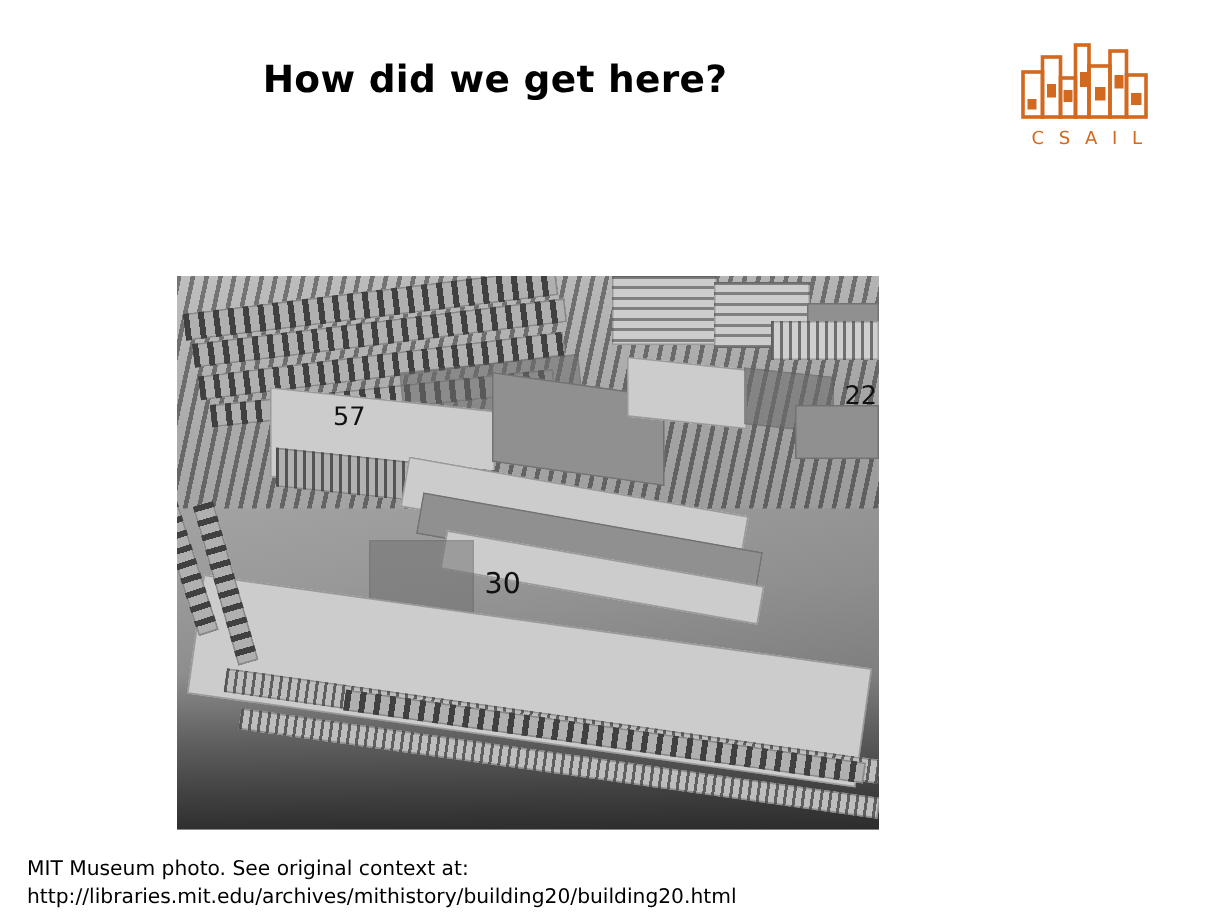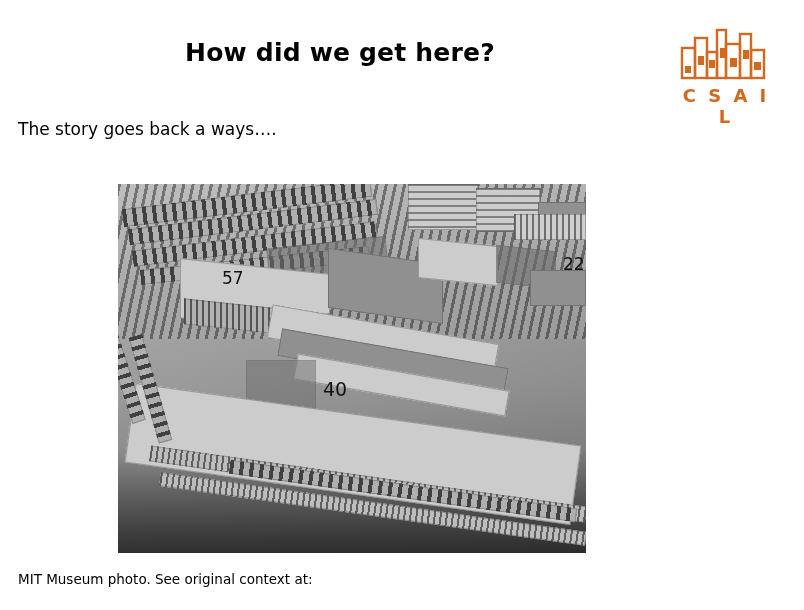--- a/index.html
+++ b/index.html
@@ -25,42 +25,41 @@
   .slide-title {
     position: absolute;
     left: 0;
     top: 38px;
     width: 660px;
     text-align: center;
     font-size: 25px;
     font-weight: bold;
     color: #000000;
     letter-spacing: 0.2px;
-    margin-left: 10px;
   }
 
   
   .logo {
     position: absolute;
     right: 28px;
     top: 22px;
     width: 100px;
     height: 85px;
   }
   .logo svg {
     display: block;
   }
   .logo-text {
     position: absolute;
     left: 0;
     top: 63px;
     width: 100%;
     text-align: center;
-    font-size: 18px;
-    font-weight: bold;
+    font-size: 12px;
+    font-weight: normal;
     letter-spacing: 3px;
     color: #d2691e;
   }
 
   
   .body-line {
     position: absolute;
     left: 18px;
     top: 119px;
     font-size: 17px;
@@ -158,21 +157,20 @@
         <rect x="44" y="26" width="5" height="10"></rect>
         <rect x="54" y="36" width="7" height="9"></rect>
         <rect x="67" y="28" width="6" height="9"></rect>
         <rect x="78" y="40" width="7" height="8"></rect>
         <rect x="9" y="44" width="6" height="7"></rect>
       </g>
     </svg>
     <div class="logo-text">C S A I L</div>
   </div>
 
-  <div class="body-line">The story goes back a ways….</div>
 
   <div class="photo-wrap">
     <div class="photo-canvas">
 
       <div class="ph-blk ph-cars" style="left:4px;  top:10px;  width:250px; height:18px; transform:rotate(-7deg);"></div>
       <div class="ph-blk ph-cars" style="left:10px; top:30px;  width:250px; height:16px; transform:rotate(-7deg);"></div>
       <div class="ph-blk ph-cars" style="left:14px; top:52px;  width:245px; height:16px; transform:rotate(-7deg);"></div>
       <div class="ph-blk ph-cars" style="left:22px; top:74px;  width:230px; height:15px; transform:rotate(-6deg);"></div>
       <div class="ph-blk ph-dark" style="left:150px; top:58px; width:120px; height:42px; transform:rotate(-6deg); opacity:.55;"></div>
 
@@ -197,21 +195,22 @@
       <div class="ph-blk ph-light" style="left:10px;  top:230px; width:450px; height:80px; transform:rotate(8deg);"></div>
       <div class="ph-blk ph-rows" style="left:30px;  top:292px; width:440px; height:16px; transform:rotate(8deg);"></div>
       <div class="ph-blk ph-rows" style="left:40px;  top:318px; width:430px; height:14px; transform:rotate(8deg);"></div>
       <div class="ph-blk ph-cars" style="left:110px; top:300px; width:350px; height:14px; transform:rotate(8deg);"></div>
 
       <div class="ph-blk ph-cars" style="left:0px;   top:150px; width:90px; height:14px; transform:rotate(72deg); transform-origin:left top;"></div>
       <div class="ph-blk ph-cars" style="left:24px;  top:150px; width:110px; height:14px; transform:rotate(74deg); transform-origin:left top;"></div>
 
       <div class="ph-label" style="left:104px; top:84px;">57</div>
       <div class="ph-label" style="left:445px; top:70px;">22</div>
-      <div class="ph-label" style="left:205px; top:194px; font-size:19px;">40</div>
+      <div class="ph-label" style="left:205px; top:194px; font-size:19px;">30</div>
     </div>
   </div>
 
   <div class="caption">
     <div>MIT Museum photo.  See original context at:</div>
+    <div>http://libraries.mit.edu/archives/mithistory/building20/building20.html</div>
   </div>
 
 </div>
 
 </body></html>

